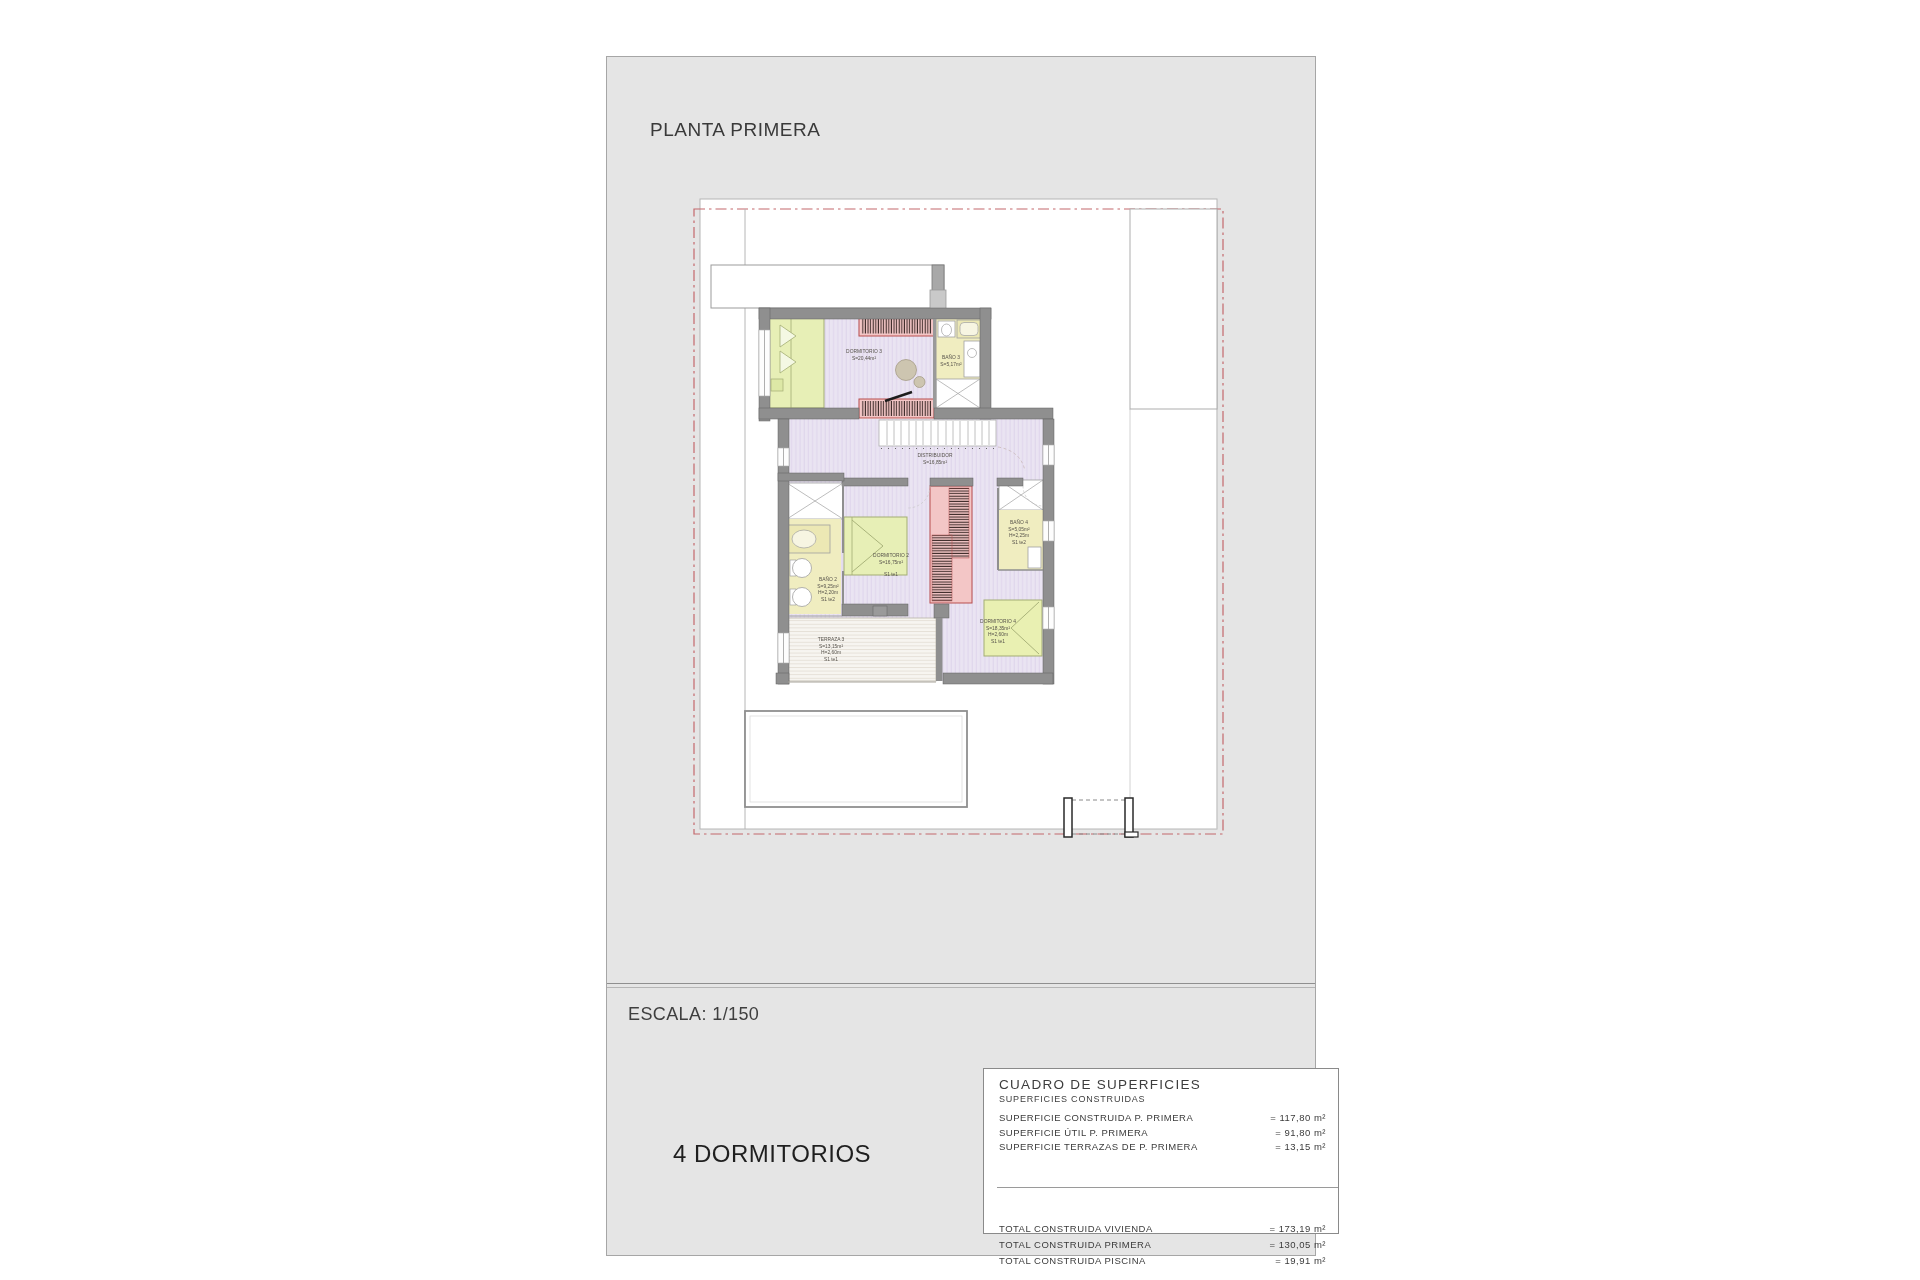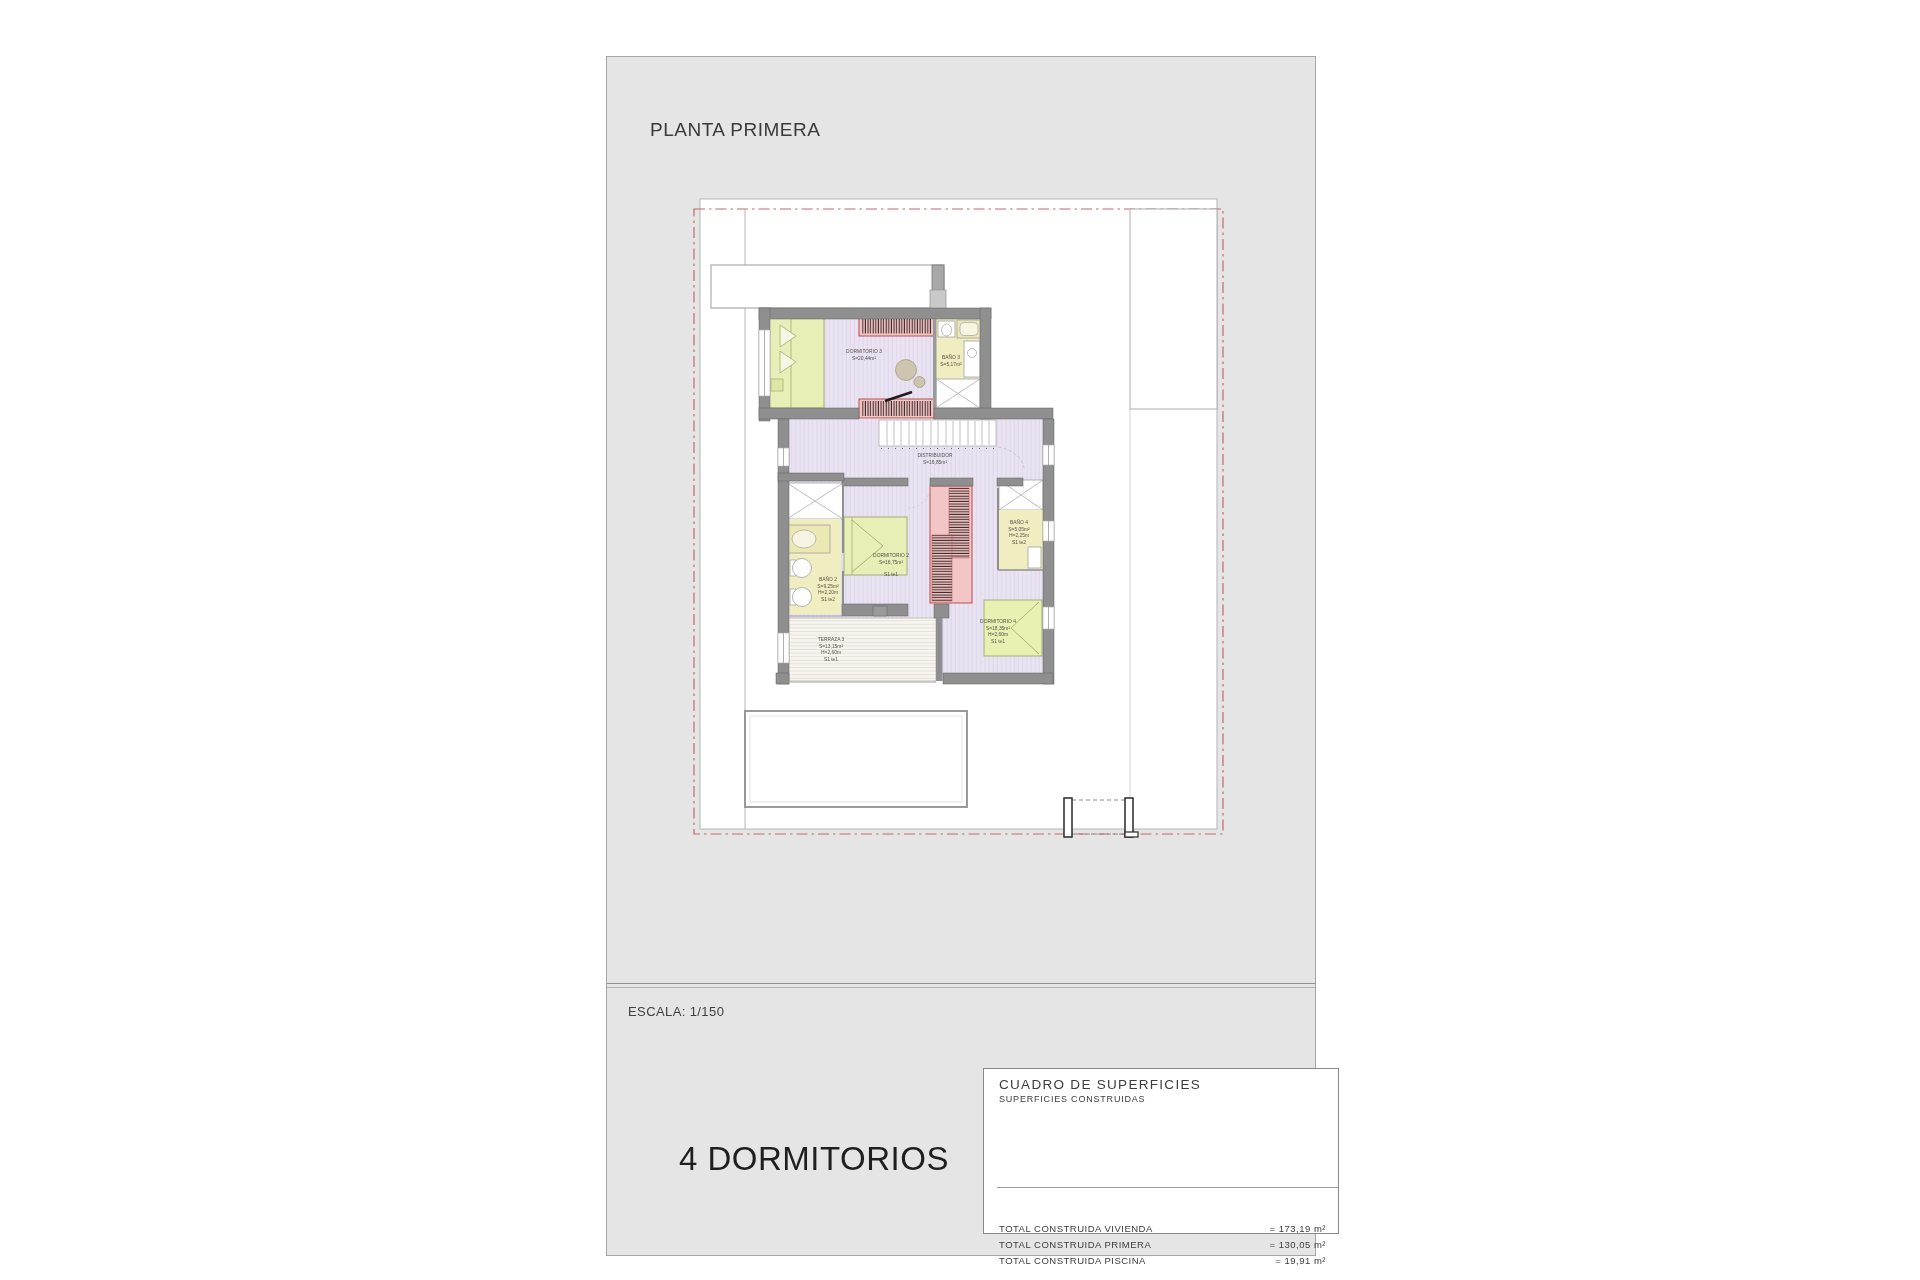--- a/index.html
+++ b/index.html
@@ -4,23 +4,23 @@
 <style>
   html,body{margin:0;padding:0;background:#ffffff;width:1920px;height:1280px;
     font-family:"Liberation Sans",sans-serif;}
   .sheet{position:absolute;left:606px;top:56px;width:710px;height:1200px;
     background:#e5e5e5;border:1px solid #a6a6a6;box-sizing:border-box;}
   .sheet-title{position:absolute;left:43px;top:62px;font-size:19px;color:#3a3a3a;
     letter-spacing:.5px;}
   .plan-svg{position:absolute;left:79px;top:139px;width:545px;height:645px;}
   .divider{position:absolute;left:0;right:0;top:926px;height:3px;
     border-top:1px solid #8f8f8f;border-bottom:1px solid #b5b5b5;}
-  .scale-note{position:absolute;left:21px;top:947px;font-size:13px;color:#3f3f3f;
+  .scale-note{position:absolute;left:21px;top:947px;font-size:18px;color:#3f3f3f;
     letter-spacing:.4px;}
-  .bedrooms{position:absolute;left:72px;top:1083px;font-size:33px;color:#1f1f1f;
+  .bedrooms{position:absolute;left:66px;top:1083px;font-size:24px;color:#1f1f1f;
     letter-spacing:.5px;}
   .surf-table{position:absolute;left:376px;top:1011px;width:356px;height:166px;
     border:1px solid #8a8a8a;box-sizing:border-box;background:#fff;}
   .surf-title{position:absolute;left:15px;top:8px;font-size:13.5px;color:#3d3d3d;
     letter-spacing:1.3px;}
   .surf-subtitle{position:absolute;left:15px;top:25px;font-size:9px;color:#3d3d3d;
     letter-spacing:.8px;text-align:right;}
   .surf-rows{position:absolute;left:15px;right:12px;top:43px;}
   .surf-row{display:flex;justify-content:space-between;height:14.5px;
     font-size:9.5px;color:#3b3b3b;letter-spacing:.5px;}
@@ -239,20 +239,34 @@
 
   <div class="divider"></div>
 
   <div class="scale-note">ESCALA: 1/150</div>
 
   <div class="bedrooms">4 DORMITORIOS</div>
 
   <div class="surf-table">
     <div class="surf-title">CUADRO DE SUPERFICIES</div>
     <div class="surf-subtitle">SUPERFICIES CONSTRUIDAS</div>
+    <div class="surf-rows">
+      <div class="surf-row">
+        <span>SUPERFICIE CONSTRUIDA P. PRIMERA</span>
+        <span>= 117,80 m²</span>
+      </div>
+      <div class="surf-row">
+        <span>SUPERFICIE ÚTIL P. PRIMERA</span>
+        <span>= 91,80 m²</span>
+      </div>
+      <div class="surf-row">
+        <span>SUPERFICIE TERRAZAS DE P. PRIMERA</span>
+        <span>= 13,15 m²</span>
+      </div>
+    </div>
     <div class="surf-sep"></div>
     <div class="surf-totals">
       <div class="surf-row">
         <span>TOTAL CONSTRUIDA VIVIENDA</span>
         <span>= 173,19 m²</span>
       </div>
       <div class="surf-row">
         <span>TOTAL CONSTRUIDA PRIMERA</span>
         <span>= 130,05 m²</span>
       </div>

